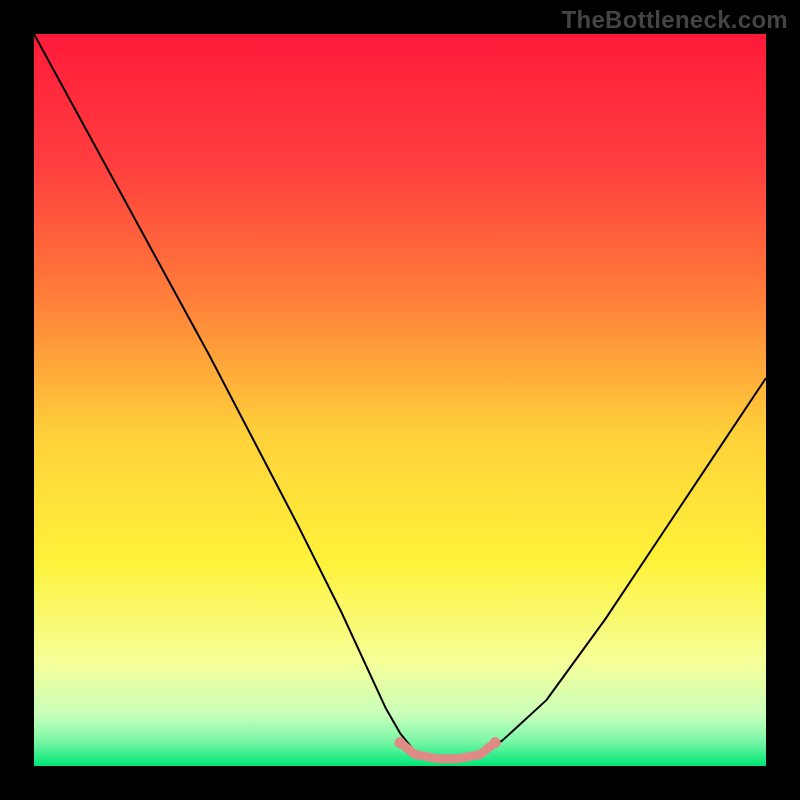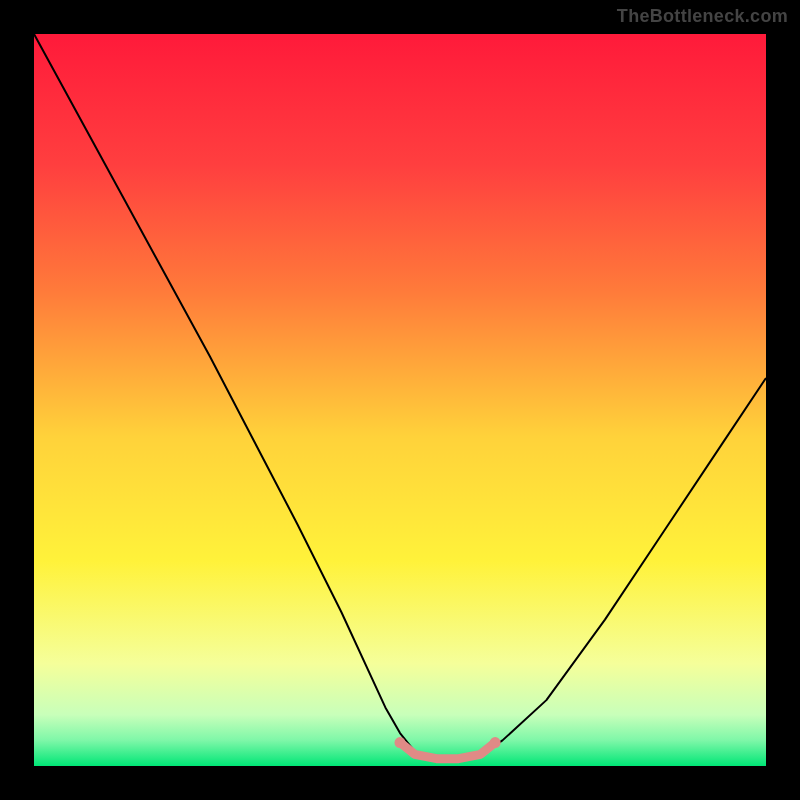--- a/index.html
+++ b/index.html
@@ -14,21 +14,21 @@
   .stage {
     position: relative;
     width: 800px;
     height: 800px;
   }
   .attribution {
     position: absolute;
     top: 6px;
     right: 12px;
     color: #444;
-    font-size: 18px;
+    font-size: 24px;
     font-weight: 600;
     letter-spacing: 0.3px;
     user-select: none;
   }
   svg.plot {
     position: absolute;
     top: 0;
     left: 0;
   }
 </style>

